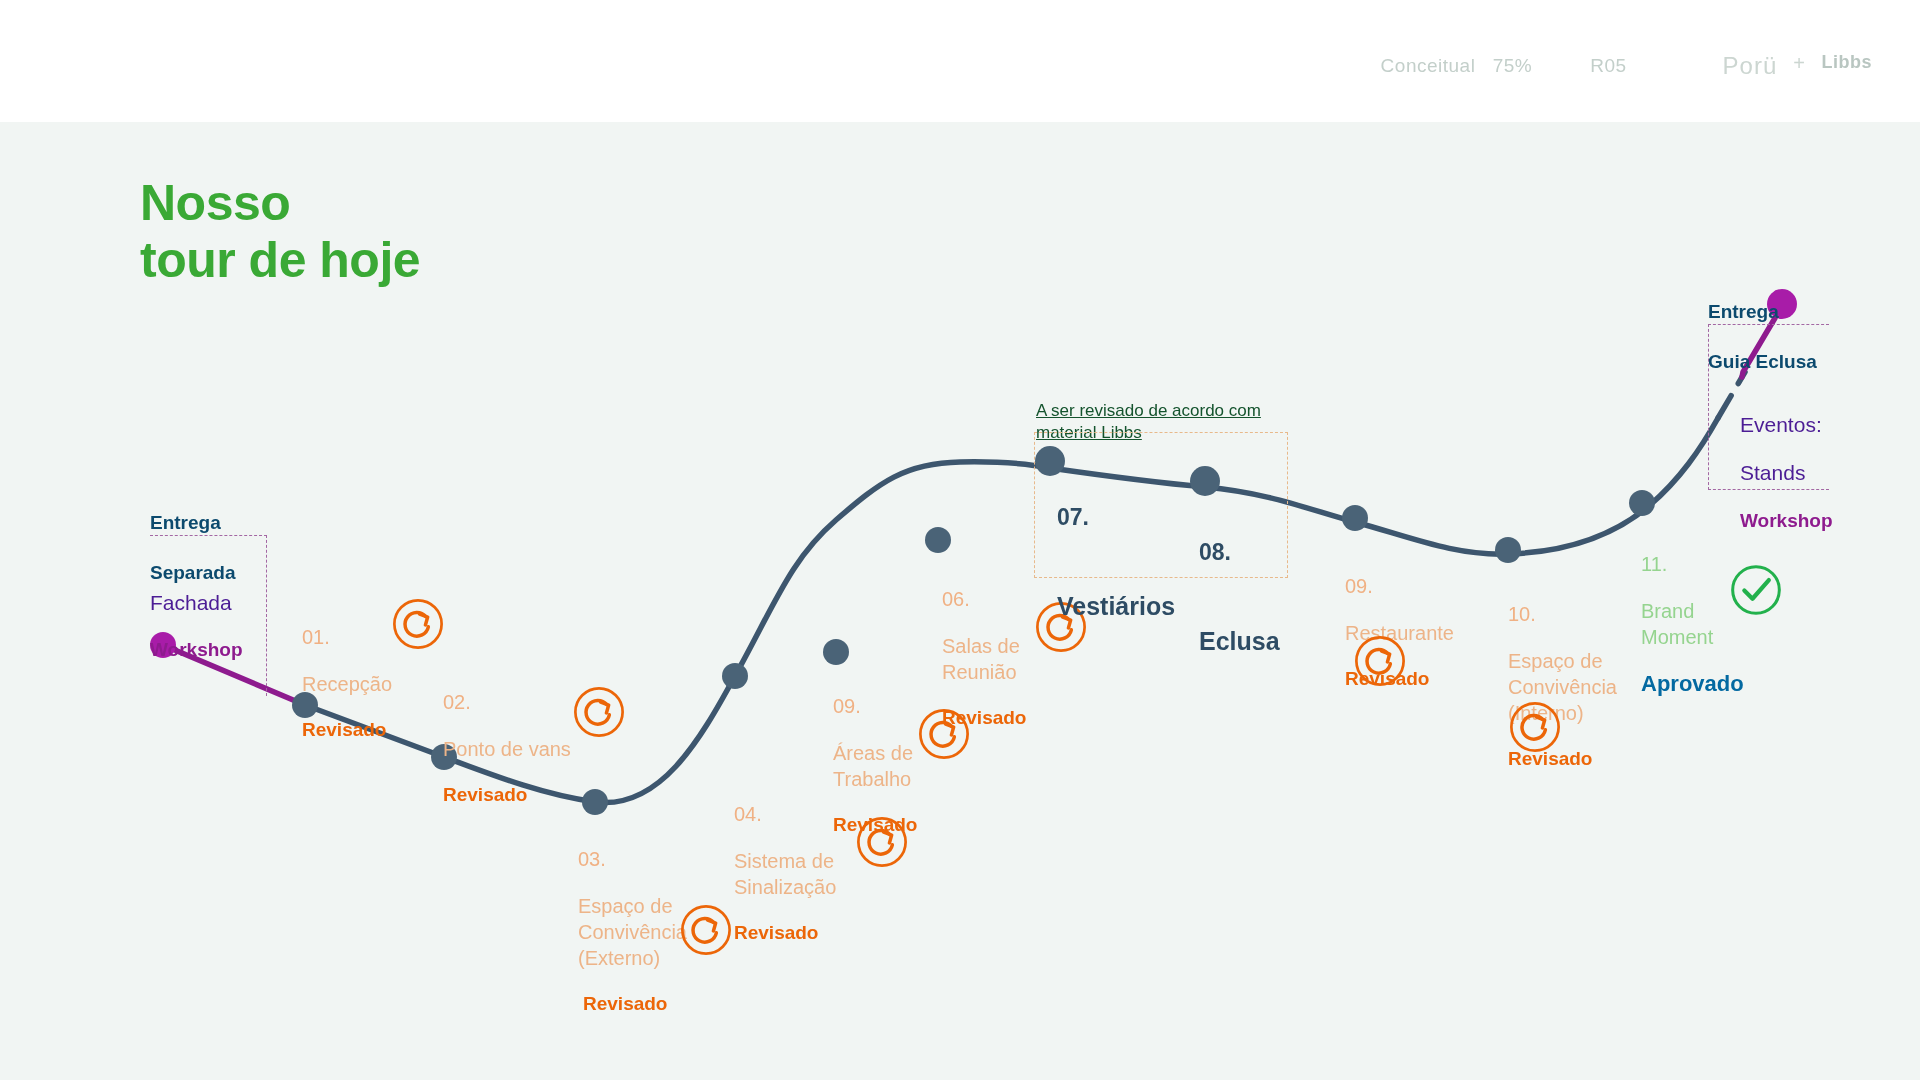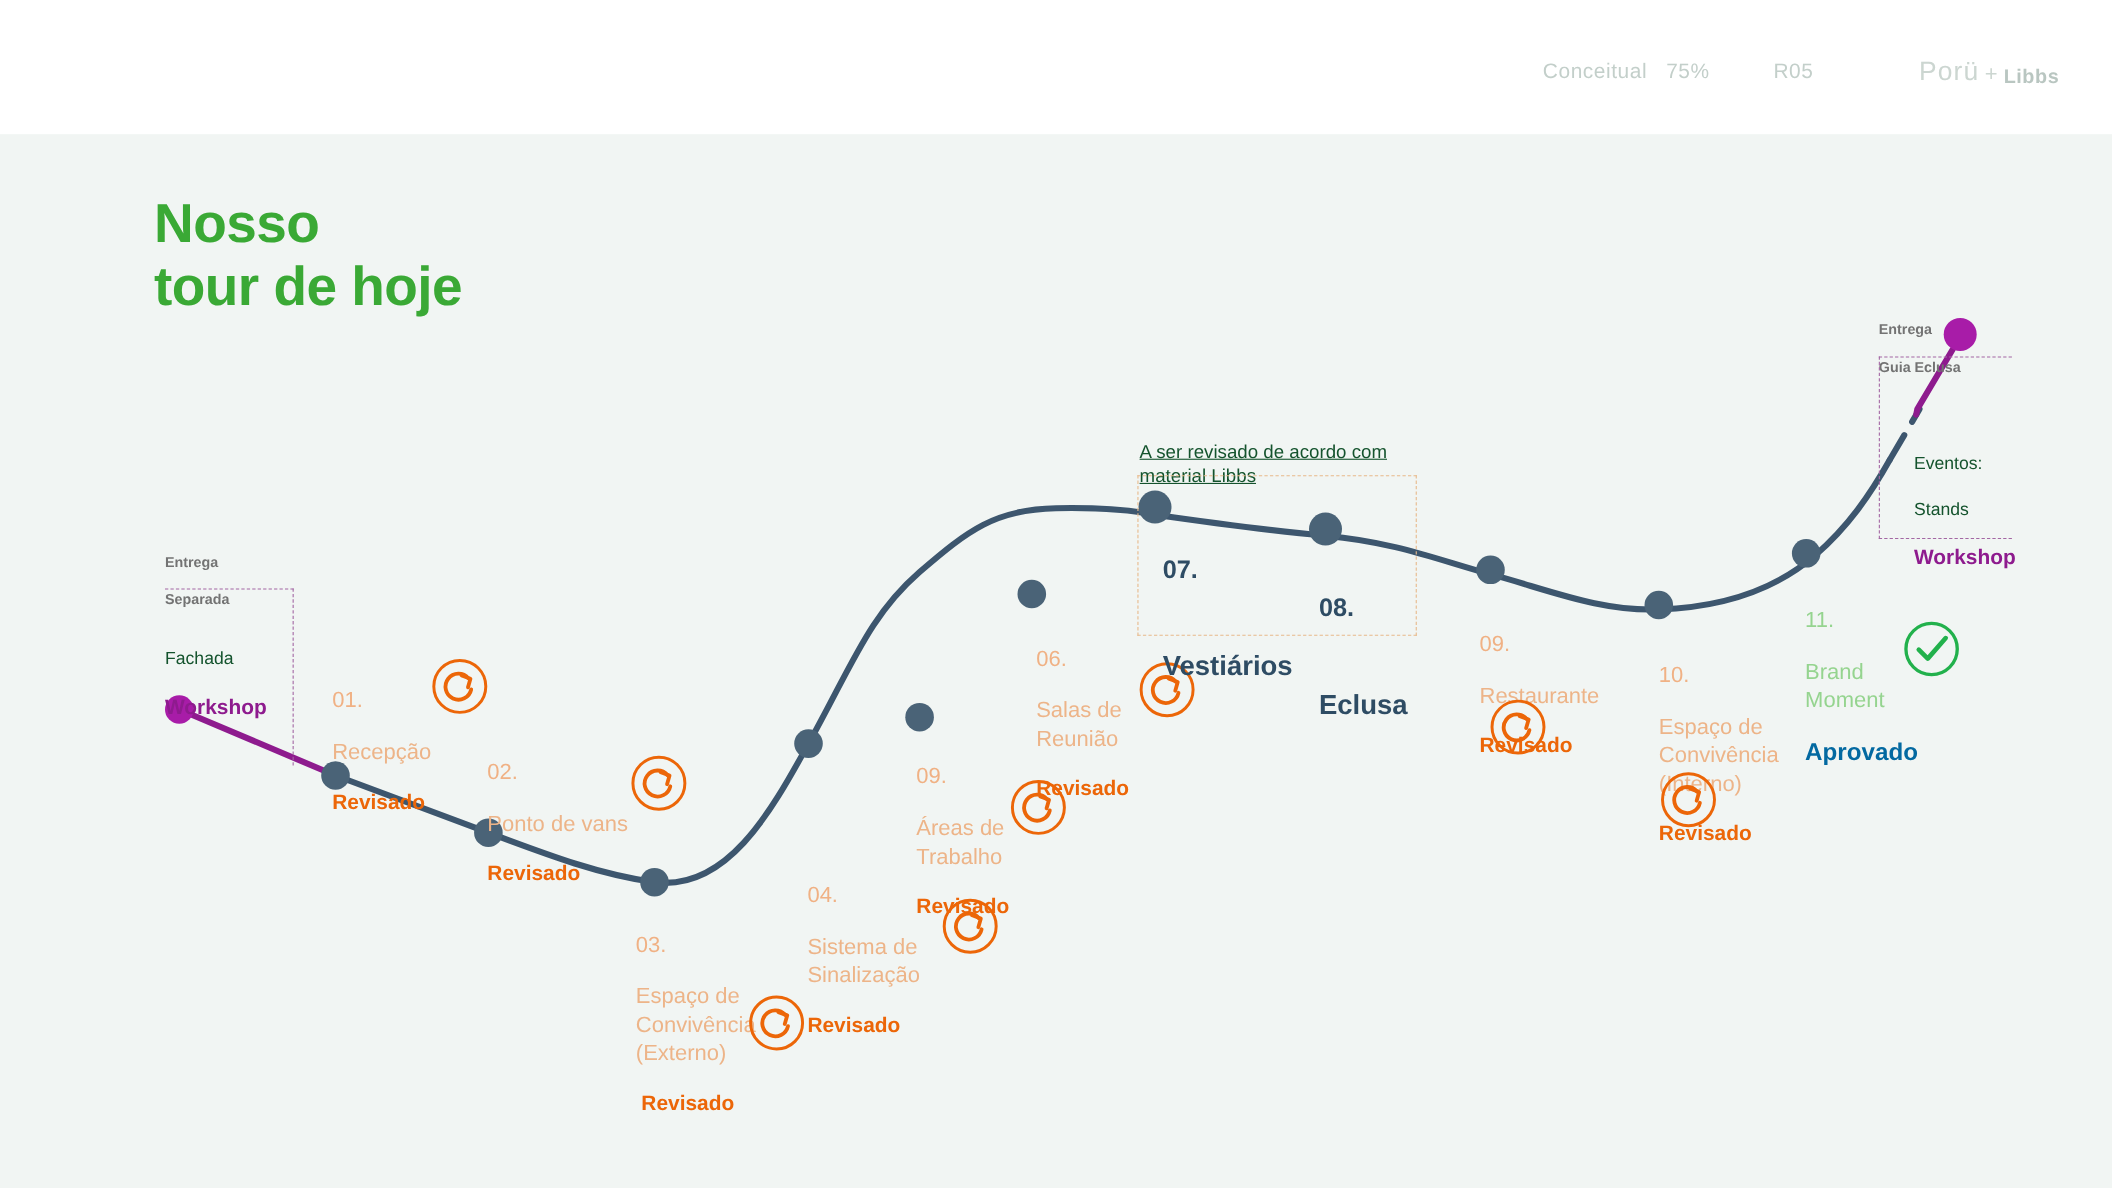--- a/index.html
+++ b/index.html
@@ -18,21 +18,21 @@
     background:#ffffff;
   }
   .header-meta{
     position:absolute;top:50px;right:0;height:32px;
     display:flex;align-items:center;gap:0px;
     color:#c3cfca;font-size:19px;letter-spacing:.5px;
   }
   .hm-item{padding:0 0 0 0;white-space:nowrap;}
   .hm-conceitual{margin-right:58px;}
   .hm-rev{margin-right:96px;}
-  .brand{display:flex;align-items:flex-end;gap:5px;margin-right:48px;}
+  .brand{display:flex;align-items:flex-start;gap:16px;margin-right:48px;}
   .brand-poru{
     color:#ccd6d1;font-size:24px;letter-spacing:1px;font-weight:400;
   }
   .brand-plus{color:#ccd6d1;font-size:20px;}
   .brand-libbs{
     color:#b9c6c1;font-size:18px;font-weight:700;letter-spacing:.5px;
   }
 
   
   .title{
@@ -51,22 +51,22 @@
   .stop-name{color:#edb488;font-size:20px;}
   .stop-status{color:#ec6608;font-size:19px;font-weight:700;margin-top:1px;}
 
   .dark-num{color:#2e4c64;font-size:23px;font-weight:700;}
   .dark-name{color:#2e4c64;font-size:25px;font-weight:700;margin-top:37px;}
 
   .green-num{color:#95d48f;font-size:20px;}
   .green-name{color:#95d48f;font-size:20px;}
   .green-status{color:#0369a1;font-size:22px;font-weight:700;}
 
-  .pur-strong{color:#737373;font-size:13px;font-weight:700;line-height:1.32;}
-  .pur-soft{color:#14532d;font-size:16px;line-height:1.32;}
+  .pur-strong{color:#0c4a6e;font-size:19px;font-weight:700;line-height:1.32;}
+  .pur-soft{color:#4c1d95;font-size:21px;line-height:1.32;}
   .pur-bold{color:#8e1b8e;font-size:19px;font-weight:700;line-height:1.32;}
 
   .note-orange{
     color:#14532d;font-size:17px;line-height:1.3;white-space:pre-line;text-decoration:underline;
   }
 
   
   .dbox{position:absolute;}
   .dbox-purple{border:1.6px dashed #a367a3;}
   .dbox-orange{border:1.6px dashed #e8b98b;}

